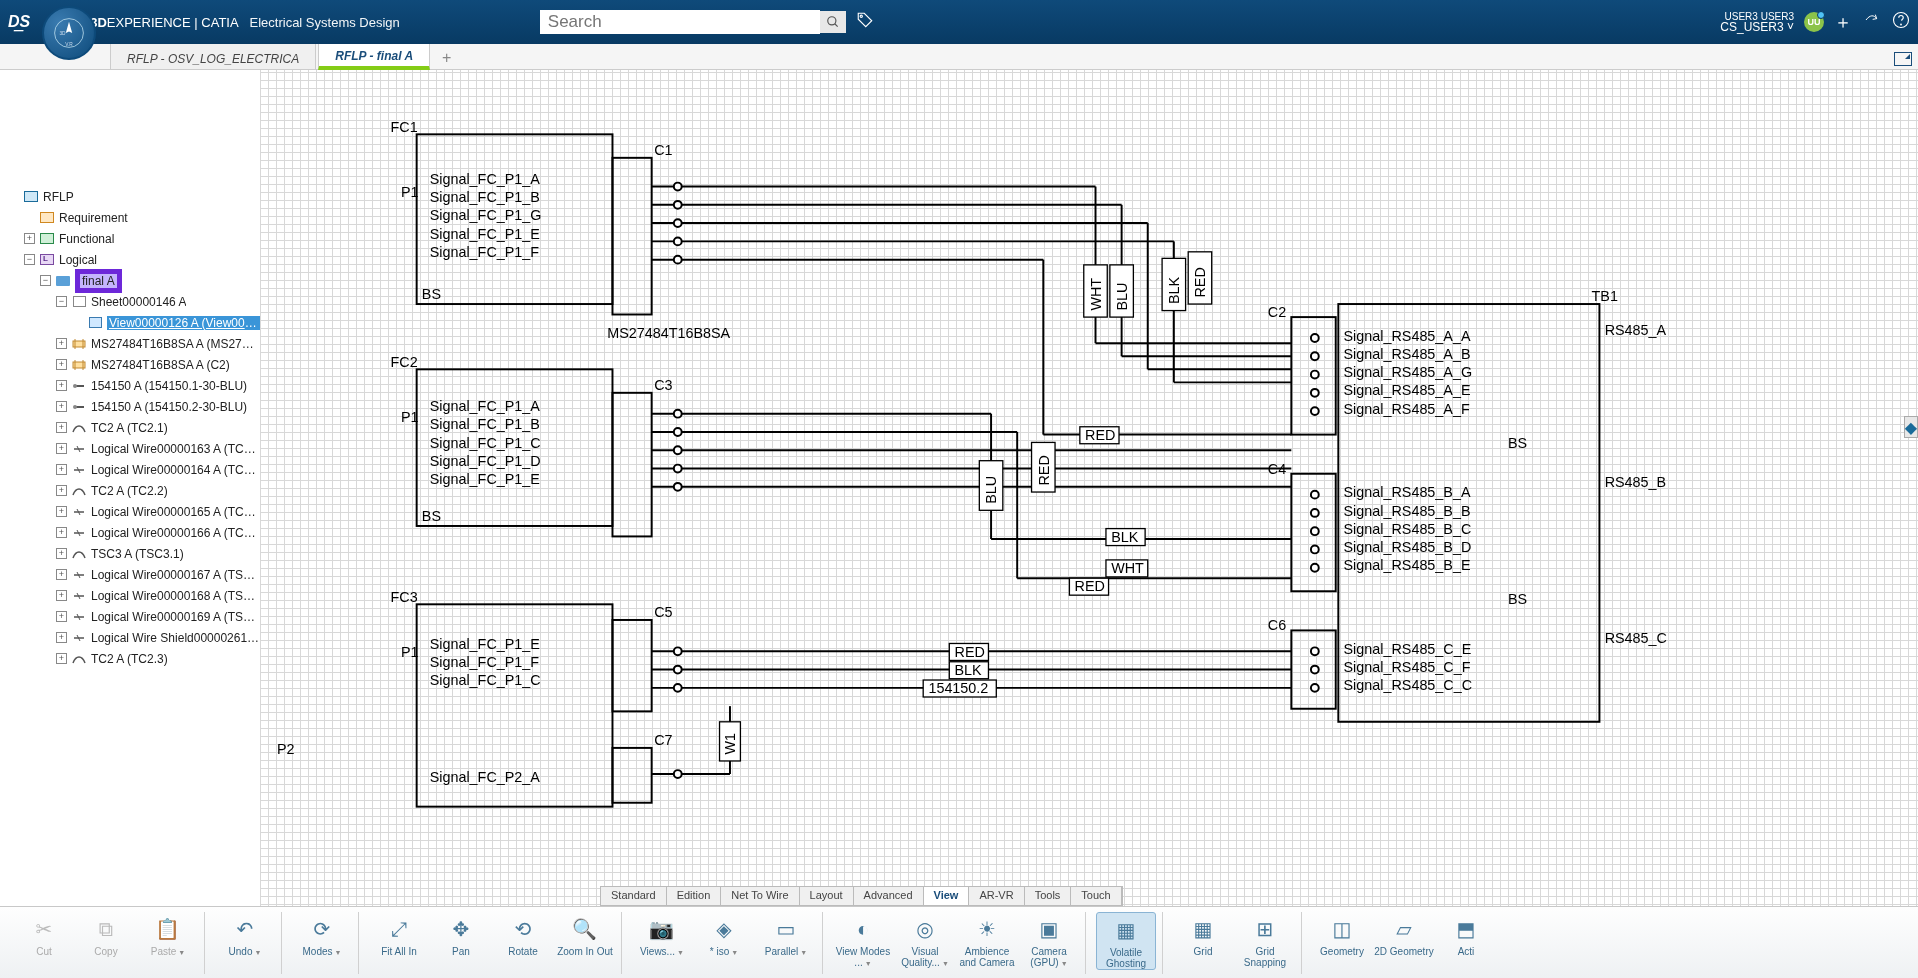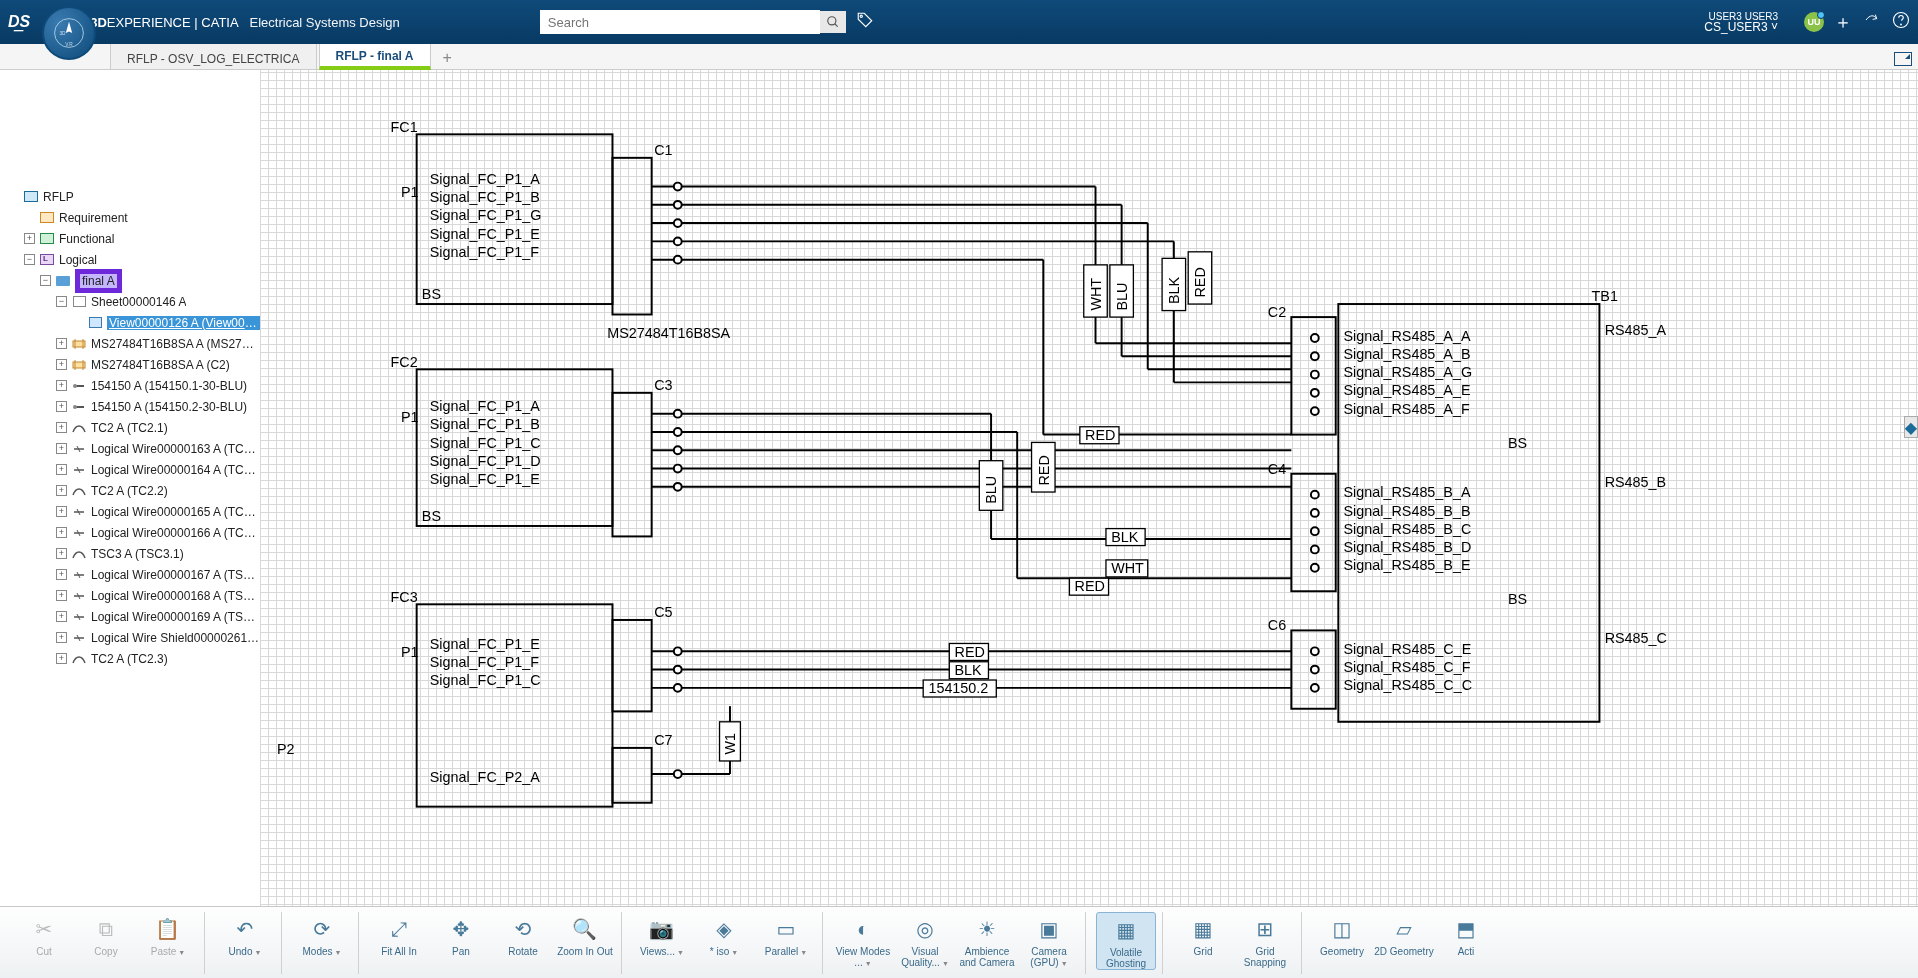--- a/index.html
+++ b/index.html
@@ -11,27 +11,27 @@
   display: flex; align-items: center; color: #fff; font-size: 12px;
   padding: 0 8px; position: relative; z-index: 20;
 }
 .ds-logo { font-weight: bold; font-style: italic; font-size: 16px; margin-right: 60px; }
 .brand { font-size: 13px; }
 .brand b { font-weight: bold; }
 .brand-sub { margin-left: 8px; font-weight: 300; opacity: .95; }
 .search-wrap { margin-left: 140px; display: flex; align-items: center; }
 .search-input {
   width: 280px; height: 22px; border: none; padding: 12px 8px;
-  font-size: 13px; color: #c2410c;
+  font-size: 17px; color: #c2410c;
 }
 .search-btn { width: 26px; height: 22px; background: #e8e8e8; border: none;
   display: flex; align-items: center; justify-content: center; cursor: pointer; }
 .tag-icon { margin-left: 10px; color: #fff; font-size: 16px; }
 .top-right { margin-left: auto; display: flex; align-items: center; gap: 10px; }
-.user-block { text-align: right; font-size: 10px; line-height: 11px; margin-right: 16px; }
+.user-block { text-align: right; font-size: 10px; line-height: 11px; margin-right: 0; }
 .user-block .ws { font-size: 12px; }
 .avatar-circle { width: 20px; height: 20px; border-radius: 50%; background: #8bc34a;
   display: flex; align-items: center; justify-content: center; font-size: 9px; font-weight: bold;
   position: relative; }
 .avatar-circle::after { content: ""; position: absolute; top: -1px; right: -1px;
   width: 6px; height: 6px; border-radius: 50%; background: #4fc3f7; border: 1px solid #083a63; }
 .top-icon { font-size: 18px; cursor: pointer; }
 
 
 .compass {
@@ -44,21 +44,21 @@
 
 
 .tabstrip {
   height: 26px; background: #f5f5f5; border-bottom: 1px solid #ccc;
   display: flex; align-items: flex-end; padding-left: 110px; font-size: 12px;
   position: relative; z-index: 10;
 }
 .tab {
   padding: 21px 16px 3px; border: 1px solid #ccc; border-bottom: none;
   background: #f0f0f0; color: #444; margin-right: 2px; cursor: pointer;
-  border-radius: 3px 3px 0 0;  margin-top: 12px;
+  border-radius: 3px 3px 0 0; font-style: italic; margin-top: 12px;
 }
 .tab.active { background: #fff; font-weight: bold; color: #1a4d7a;
   border-bottom: 4px solid #84cc16; margin-bottom: -1px; }
 .tab-add { padding: 2px 10px; color: #888; cursor: pointer; font-size: 16px; font-style: normal; }
 .tabstrip-right { margin-left: auto; margin-right: 6px; }
 .min-icon { width: 18px; height: 14px; border: 1px solid #1a4d7a; display: inline-block;
   position: relative; cursor: pointer; }
 .min-icon::after { content: ""; position: absolute; right: 1px; top: 1px;
   border-right: 5px solid #1a4d7a; border-top: 5px solid transparent; }
 
@@ -604,20 +604,31 @@
             <circle cx="808" cy="392" r="3"></circle>
           <circle cx="808" cy="456" r="3"></circle>
             <circle cx="808" cy="470" r="3"></circle>
             <circle cx="808" cy="484" r="3"></circle>
         </g>
       </g>
     </svg>
 
     <div class="side-knob">◆</div>
 
+    <div class="canvas-tabs" id="canvas-tabs">
+        <div class="ctab">Standard</div>
+        <div class="ctab">Edition</div>
+        <div class="ctab">Net To Wire</div>
+        <div class="ctab">Layout</div>
+        <div class="ctab">Advanced</div>
+        <div class="ctab active">View</div>
+        <div class="ctab">AR-VR</div>
+        <div class="ctab">Tools</div>
+        <div class="ctab">Touch</div>
+      </div>
   </div>
 </div>
 
 <div class="toolbar">
   <div class="tool-group">
     <div class="tool-btn dim">
         <div class="tool-ico">✂</div>
         <div class="tlabel">Cut</div>
       </div>
     <div class="tool-btn dim">

